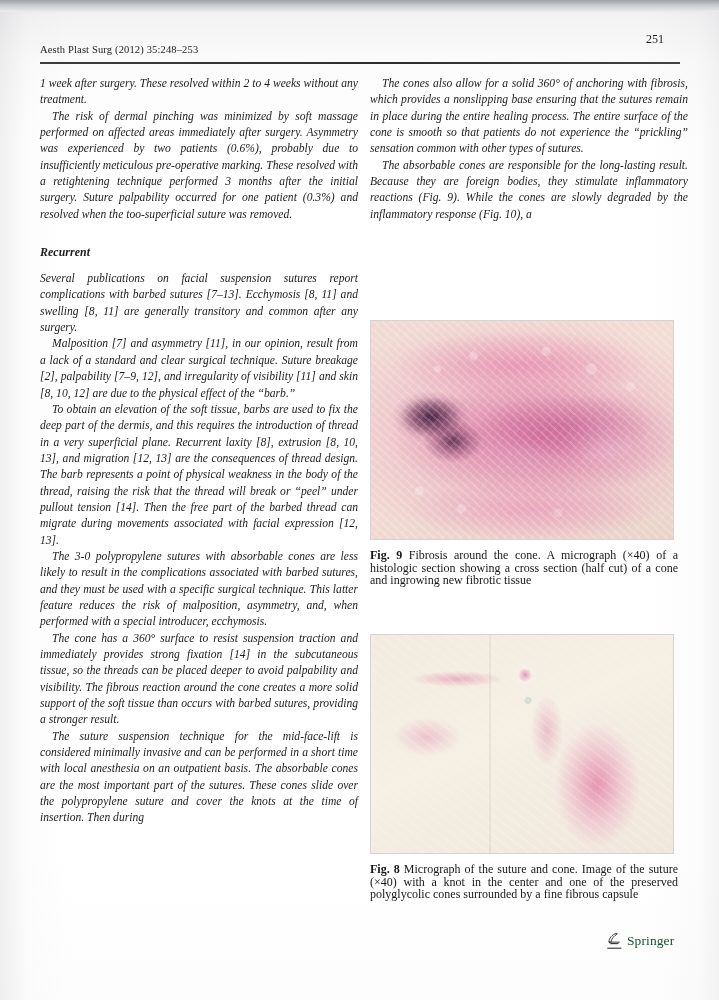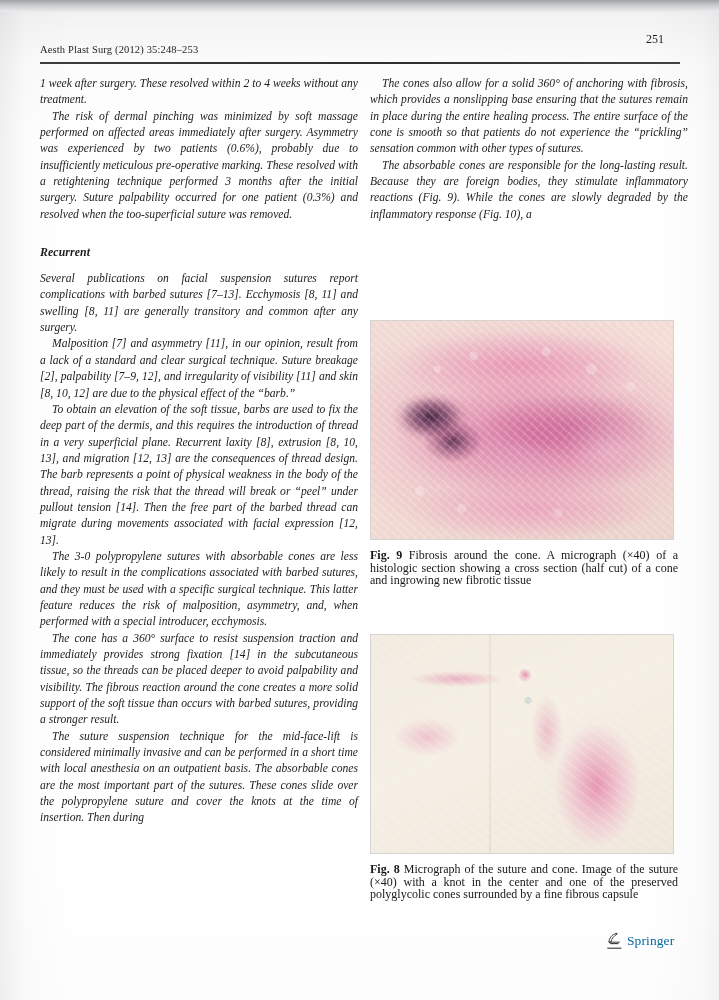--- a/index.html
+++ b/index.html
@@ -188,21 +188,21 @@
     position: absolute;
     left: 606px;
     top: 932px;
     display: flex;
     align-items: center;
     gap: 4px;
   }
   .springer-mark { width: 17px; height: 18px; display: block; }
   .springer-word {
     font-size: 13.5px;
-    color: #0369a1;
+    color: #14532d;
     letter-spacing: 0.1px;
   }
 </style>
 </head>
 <body>
 
 <div class="page">
 
   <div class="paper-tint"></div>
   <div class="scan-shadow-top"></div>

